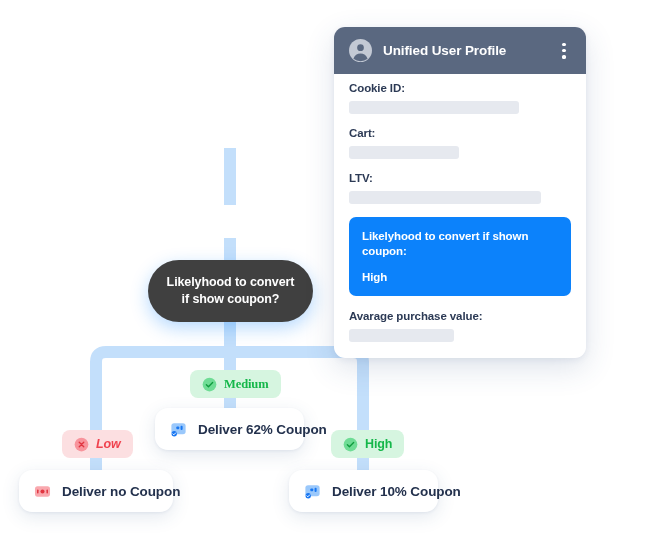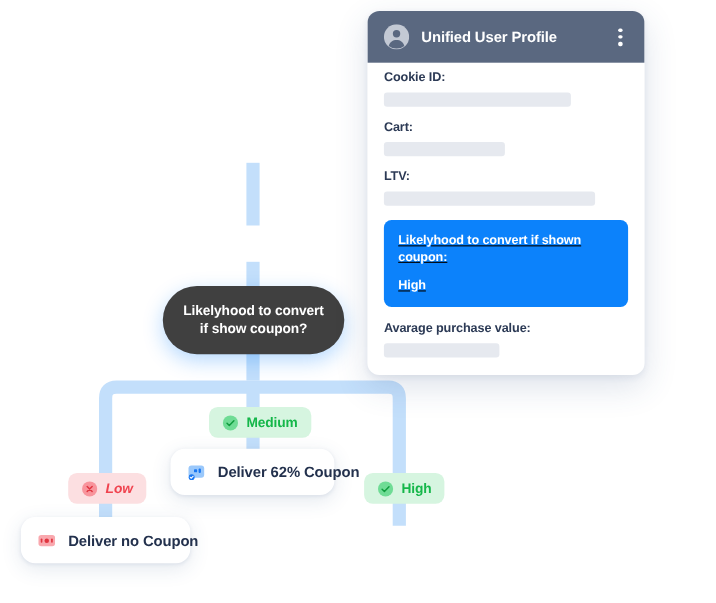--- a/index.html
+++ b/index.html
@@ -99,21 +99,21 @@
   }
   .pill-label {
     font-size: 12.5px;
     font-weight: bold;
     letter-spacing: -0.1px;
     white-space: nowrap;
   }
   .pill .pill-icon { margin-right: 7px; flex: 0 0 auto; display: block; }
 
   #pill-medium { left: 190px; top: 370px; background: #d6f5e0; }
-  #pill-medium .pill-label { color: #15b74a; }
+  #pill-medium .pill-label { color: #15b74a; font-family: Liberation Serif, serif; }
 
   #pill-low { left: 62px; top: 430px; background: #fcdfe1; font-style: italic; }
   #pill-low .pill-label { color: #f0434f; }
 
   #pill-high { left: 331px; top: 430px; background: #d6f5e0; }
   #pill-high .pill-label { color: #15b74a; }
 
   
   #node-deliver-20 { left: 155px; top: 408px; width: 149px; height: 42px; padding: 0 14px; }
   #node-deliver-20 .node-icon { margin-right: 10px; }
@@ -121,21 +121,21 @@
   #node-deliver-none { left: 19px; top: 470px; width: 154px; height: 42px; padding: 0 14px; }
   #node-deliver-none .node-icon { margin-right: 10px; }
 
   #node-deliver-10 { left: 289px; top: 470px; width: 149px; height: 42px; padding: 0 14px; }
   #node-deliver-10 .node-icon { margin-right: 10px; }
 
   
   #profile-card {
     position: absolute;
     left: 334px;
-    top: 10px;
+    top: 27px;
     width: 252px;
     height: 331px;
     background: #ffffff;
     border-radius: 11px;
     box-shadow: 0 10px 30px rgba(49, 82, 128, 0.16),
                 0 2px 6px rgba(49, 82, 128, 0.08);
     overflow: hidden;
   }
   #profile-header {
     height: 47px;
@@ -188,21 +188,20 @@
     height: 13px;
     background: #e6e9ef;
     border-radius: 3px;
   }
 
   #highlight-box {
     background: #0c82fb;
     border-radius: 7px;
     padding: 12px 13px 13px 13px;
     margin: 2px 0 14px 0;
-    text-decoration: underline;
   }
   #highlight-box .hl-label {
     font-size: 11.5px;
     font-weight: bold;
     color: #ffffff;
     letter-spacing: -0.1px;
     line-height: 15px;
   }
   #highlight-box .hl-value {
     font-size: 11.5px;
@@ -277,20 +276,30 @@
   <div class="node" id="node-deliver-none">
     <svg class="node-icon" width="19" height="19" viewBox="0 0 24 24" aria-hidden="true">
       <rect x="2.5" y="5.5" width="19" height="13" rx="3.2" fill="#f9a8ae"></rect>
       <circle cx="12" cy="12" r="2.6" fill="#e03540"></circle>
       <rect x="5.1" y="9.6" width="1.9" height="4.8" rx="0.9" fill="#e03540"></rect>
       <rect x="17" y="9.6" width="1.9" height="4.8" rx="0.9" fill="#e03540"></rect>
     </svg>
     <span class="node-label">Deliver no Coupon</span>
   </div>
 
+  <div class="node" id="node-deliver-10">
+    <svg class="node-icon" width="19" height="19" viewBox="0 0 24 24" aria-hidden="true">
+      <rect x="3" y="4" width="18" height="14" rx="3.4" fill="#9ac8fb"></rect>
+      <rect x="9.3" y="8.2" width="3.6" height="3.6" rx="1" fill="#1877f2"></rect>
+      <rect x="14.6" y="7.4" width="2.6" height="5.2" rx="1.1" fill="#1877f2"></rect>
+      <circle cx="6.6" cy="17.4" r="3.4" fill="#1877f2"></circle>
+      <path d="M4.9 17.5l1.2 1.2 2.3-2.4" fill="none" stroke="#ffffff" stroke-width="1.2" stroke-linecap="round" stroke-linejoin="round"></path>
+    </svg>
+    <span class="node-label">Deliver 10% Coupon</span>
+  </div>
 
   <div id="profile-card">
 
     <div id="profile-header">
       <svg class="avatar" width="23" height="23" viewBox="0 0 24 24" aria-hidden="true">
         <circle cx="12" cy="12" r="12" fill="#c3c9d4"></circle>
         <circle cx="12" cy="9.1" r="3.5" fill="#5a6880"></circle>
         <path d="M4.6 20.6c1.1-3.6 4-5.5 7.4-5.5s6.3 1.9 7.4 5.5a12 12 0 0 1-14.8 0z" fill="#5a6880"></path>
       </svg>
       <div id="profile-title">Unified User Profile</div>

